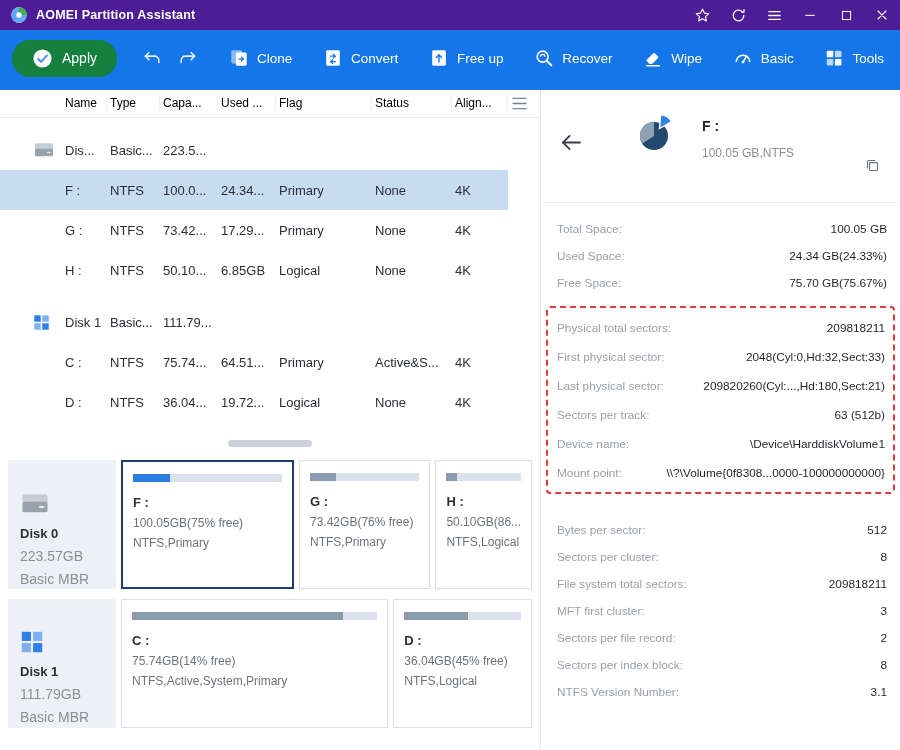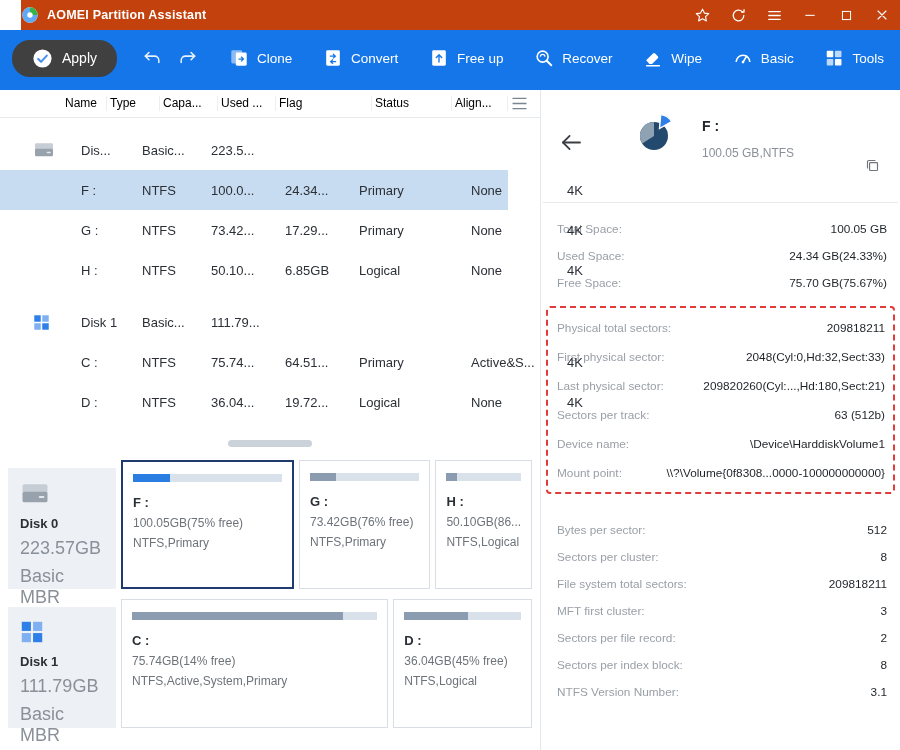--- a/index.html
+++ b/index.html
@@ -1,67 +1,67 @@
 <!DOCTYPE html>
 <html><head>
 <meta charset="utf-8">
 <style>
   html,body { margin:0; padding:0; }
   * { box-sizing:border-box; }
   body { background:#4b4f55; font-family:"Liberation Sans", sans-serif; }
   .app { width:900px; height:750px; background:#ffffff; overflow:hidden; display:flex; flex-direction:column; position:relative; }
 
   
-  .titlebar { height:30px; background:#c2410c; display:flex; align-items:center; flex:0 0 auto;margin-left:21px; }
+  .titlebar { height:30px; background:#4c1d95; display:flex; align-items:center; padding-left:10px; flex:0 0 auto; }
   .logo { width:18px; height:18px; margin-right:8px; display:flex; align-items:center; }
   .title { color:#fff; font-size:12.5px; font-weight:700; letter-spacing:.2px; }
   .tb-spacer { flex:1; }
   .tb-btn { width:36px; height:30px; display:flex; align-items:center; justify-content:center; cursor:pointer; }
   .tb-btn svg { display:block; }
 
   
   .toolbar { height:60px; background:#1476e8; display:flex; align-items:center; padding:0 16px 4px 12px; flex:0 0 auto; }
-  .apply-btn { display:flex; align-items:center; gap:9px; background:#404040; border-radius:18px; padding:8px 20px; color:#fff; font-size:14px; cursor:pointer; }
+  .apply-btn { display:flex; align-items:center; gap:9px; background:#15803d; border-radius:18px; padding:8px 20px; color:#fff; font-size:14px; cursor:pointer; }
   .a-icon svg { display:block; }
   .history { display:flex; gap:16px; margin-left:26px; }
   .hist-btn { display:flex; cursor:pointer; }
   .actions { display:flex; flex:1; margin-left:32px; justify-content:space-between; align-items:center; }
   .tool-btn { display:flex; align-items:center; gap:8px; color:#fff; font-size:13.5px; cursor:pointer; }
   .t-icon svg { width:20px; height:20px; display:block; }
 
   
   .main { flex:1; display:flex; min-height:0; }
   .left { width:541px; border-right:1px solid #e4e8ec; display:flex; flex-direction:column; }
   .right { flex:1; overflow:hidden; }
 
   
   .thead { position:relative; display:grid; grid-template-columns:34px 45px 53px 58px 58px 96px 80px 56px; padding-left:28px; height:28px; align-items:center; color:#000000; font-size:12px; border-bottom:1px solid #e8ebee; }
   .hcell { border-right:1px solid #eceef1; padding-left:3px; height:15px; line-height:15px; white-space:nowrap; overflow:hidden; cursor:pointer; }
   .hcell.icon-col { border-right:none; }
   .hmenu { position:absolute; right:12px; top:7px; cursor:pointer; }
   .table-body { height:334px; position:relative; }
-  .trow { display:grid; grid-template-columns:34px 45px 53px 58px 58px 96px 80px 56px; padding-left:28px; height:40px; align-items:center; font-size:13px; color:#2b2f36; width:508px; cursor:pointer;gap:16px; }
+  .trow { display:grid; grid-template-columns:34px 45px 53px 58px 58px 96px 80px 56px; padding-left:28px; height:40px; align-items:center; font-size:13px; color:#2b2f36; width:508px; cursor:pointer; }
   .trow.disk-row { margin-top:12px; }
   .trow.selected { background:#c7dcf1; }
   .cell { overflow:hidden; white-space:nowrap; padding-right:4px; padding-left:3px; }
   .cell.icon { display:flex; align-items:center; padding-left:5px; }
   .svg-hdd { width:22px; height:18px; }
   .svg-ssd { width:17px; height:17px; }
   .hscroll { position:absolute; bottom:4px; left:0; width:100%; height:8px; }
   .hscroll .thumb { position:absolute; left:228px; top:0; width:84px; height:7px; border-radius:3.5px; background:#ccd2d9; cursor:pointer; }
 
   
   .panels { padding:8px 8px 0 8px; display:flex; flex-direction:column; gap:10px; }
   .disk-panel { display:flex; gap:5px; height:129px; }
-  .disk-info { flex:0 0 108px; background:#edf0f4; padding:13px 12px; cursor:pointer;margin-top:8px; }
+  .disk-info { flex:0 0 108px; background:#edf0f4; padding:31px 12px; cursor:pointer; }
   .di-icon { display:block; margin-bottom:4px; }
   .di-icon .svg-hdd { width:30px; height:25px; }
   .di-icon .svg-ssd { width:24px; height:24px; }
   .di-name { font-weight:700; font-size:13px; color:#2b2f36; margin-top:6px; }
-  .di-size, .di-type { font-size:18px; color:#8a9099; margin-top:7px; }
+  .di-size, .di-type { font-size:14px; color:#8a9099; margin-top:7px; }
   .part-box { border:1px solid #d9dee4; background:#fff; padding:10px 10px; min-width:0; cursor:pointer; }
   .part-box.selected { border:2px solid #1e3a6e; }
   .bar { height:8px; background:#d9e1ea; margin:2px 0 13px; }
   .bar-fill { height:100%; background:#8b9cb0; }
   .bar-fill.accent { background:#2a7de1; }
   .pb-name { font-weight:700; font-size:13px; color:#2b2f36; }
   .pb-detail, .pb-fs { font-size:12px; color:#6d737a; margin-top:6px; white-space:nowrap; overflow:hidden; }
 
   
   .dp-header { position:relative; display:flex; align-items:flex-start; padding:22px 16px 0 20px; height:112px; }

